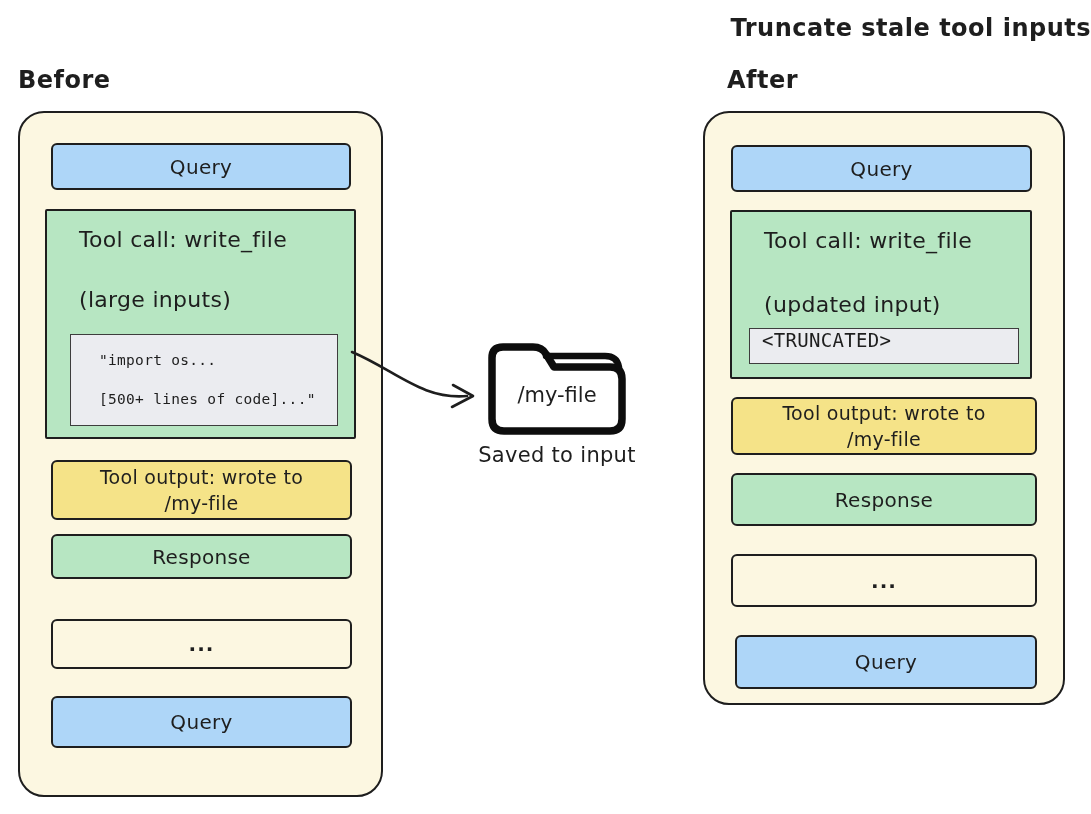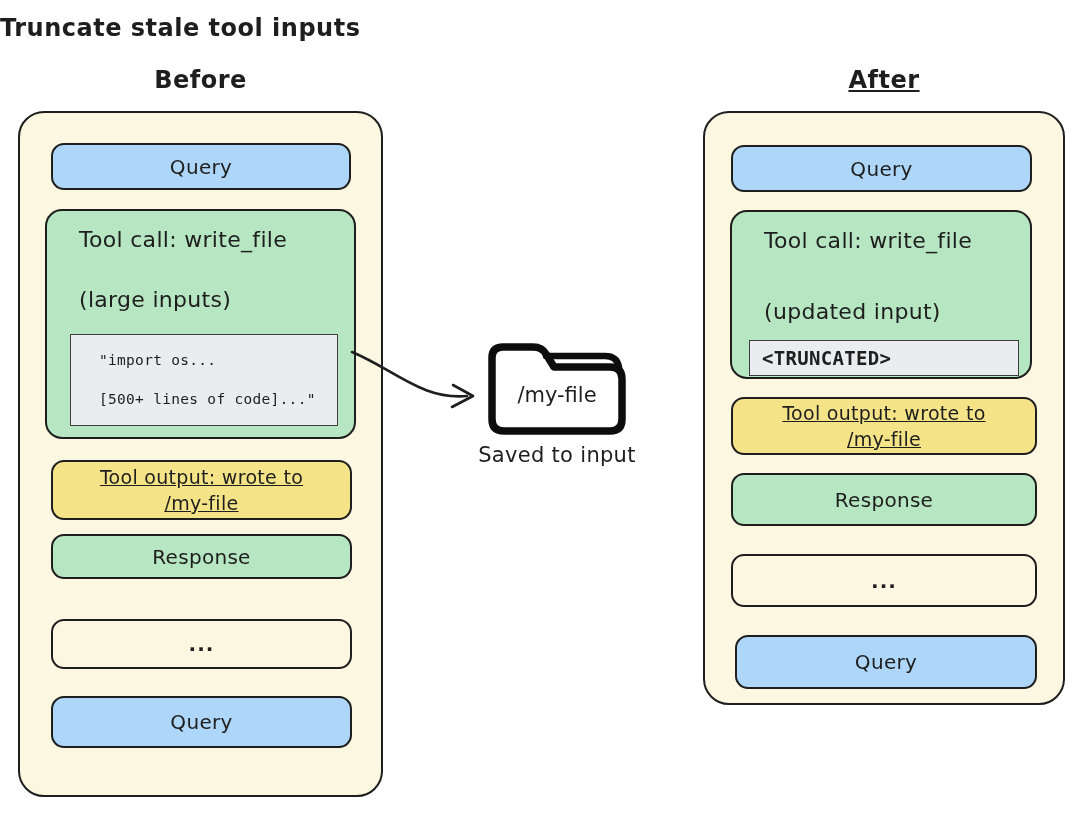--- a/index.html
+++ b/index.html
@@ -6,72 +6,72 @@
   .canvas{
     position:relative;
     width:1091px;height:814px;
     background:#ffffff;
     font-family:"DejaVu Sans","Liberation Sans",sans-serif;
     color:var(--stroke,#1e1e1e);
     overflow:hidden;
   }
   .title{
     position:absolute;left:0;top:14px;width:100%;
-    text-align:left;font-size:24px;font-weight:600;letter-spacing:.5px;
+    text-align:right;font-size:24px;font-weight:600;letter-spacing:.5px;
   }
   .col-label{
-    position:absolute;top:66px;text-align:center;
+    position:absolute;top:66px;
     font-size:24px;font-weight:600;letter-spacing:.5px;
   }
   .col-label.before{left:18px;width:365px;}
-  .col-label.after{left:703px;width:362px;text-decoration:underline;}
+  .col-label.after{left:727px;width:362px;}
   .panel{
     position:absolute;
     background:var(--panel_fill,#fcf7e1);
     border:2.5px solid var(--stroke,#1e1e1e);
     border-radius:26px;
     box-sizing:border-box;
   }
   .panel.before{left:18px;top:111px;width:365px;height:686px;}
   .panel.after{left:703px;top:111px;width:362px;height:594px;}
   .box{
     position:absolute;
     border:2px solid var(--stroke,#1e1e1e);
-    border-radius:13px;
+    border-radius:6px;
     box-sizing:border-box;
     display:flex;align-items:center;justify-content:center;
     text-align:center;
     font-size:20px;font-weight:500;letter-spacing:.3px;
   }
   .blue{background:var(--blue,#aed6f8);}
   .green{background:var(--green,#b7e6c2);}
   .yellow{background:var(--yellow,#f5e388);font-size:19px;line-height:26px;}
   .cream{background:var(--panel_fill,#fcf7e1);}
   .toolcall{
-    display:block;border-radius:17px;
+    display:block;border-radius:2px;
     font-size:22px;font-weight:500;padding-left:12px;
   }
   .toolcall .tc-title{position:absolute;left:32px;top:16px;white-space:nowrap;}
   .toolcall .tc-sub{position:absolute;left:32px;top:76px;white-space:nowrap;}
   .codebox{
     position:absolute;
     background:var(--gray,#ebecf0);
     border:1.8px solid #3d3d3d;
     box-sizing:border-box;
     font-family:"DejaVu Sans Mono","Liberation Mono",monospace;
     font-weight:500;
   }
   .codebox .code-line{position:absolute;left:28px;white-space:pre;font-size:14.5px;}
   .truncbox{
-    display:flex;align-items:center;justify-content:flex-start;
+    display:flex;justify-content:flex-start;
     padding-left:12px;
     font-family:"DejaVu Sans Mono","Liberation Mono",monospace;
-    font-size:19px;font-weight:700;margin-top:12px;
+    font-size:19px;font-weight:400;
   }
-  .wrap-narrow{display:inline-block;max-width:250px;text-decoration:underline;}
+  .wrap-narrow{display:inline-block;max-width:250px;}
   .mid-arrow{position:absolute;left:340px;top:330px;}
   .folder-wrap{position:absolute;left:480px;top:325px;width:154px;height:120px;}
   .folder-label{
     position:absolute;left:480px;top:383px;width:154px;
     text-align:center;font-size:21px;font-weight:500;
   }
   .saved-caption{
     position:absolute;left:462px;top:443px;width:190px;
     text-align:center;font-size:21px;font-weight:500;letter-spacing:.3px;
   }
@@ -117,21 +117,21 @@
     </div>
   </div>
 
   <div class="panel after">
     <div class="box blue" style="left:26px;top:32px;width:301px;height:47px;">
       <span>Query</span>
     </div>
 
     <div class="box green toolcall" style="left:25px;top:97px;width:302px;height:169px;">
       <span class="tc-title">Tool call: write_file</span>
-      <span class="tc-sub" style="top:87px;">(updated input)</span>
+      <span class="tc-sub" style="top:80px;">(updated input)</span>
       <div class="codebox truncbox" style="left:17px;top:116px;width:270px;height:36px;">
         <span>&lt;TRUNCATED&gt;</span>
       </div>
     </div>
 
     <div class="box yellow" style="left:26px;top:284px;width:306px;height:58px;">
       <span class="wrap-narrow">Tool output: wrote to /my-file</span>
     </div>
 
     <div class="box green" style="left:26px;top:360px;width:306px;height:53px;">

